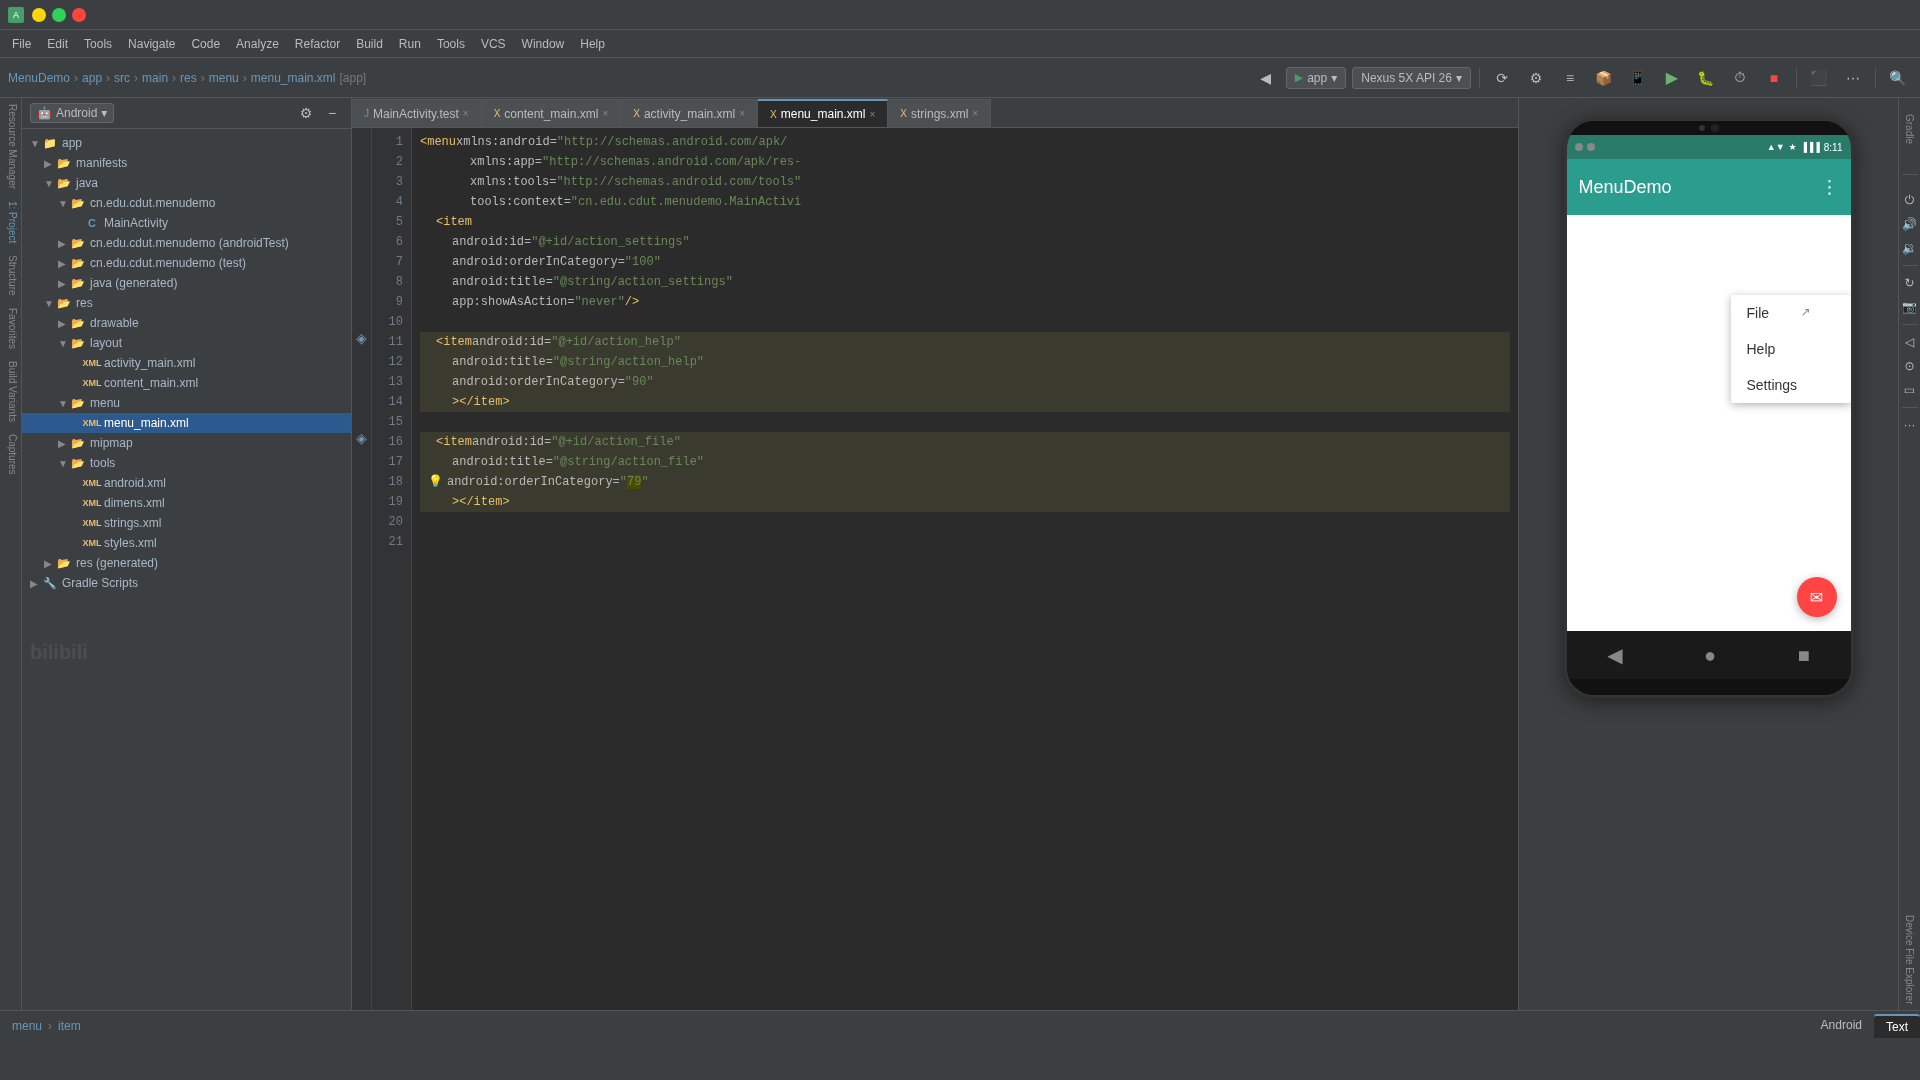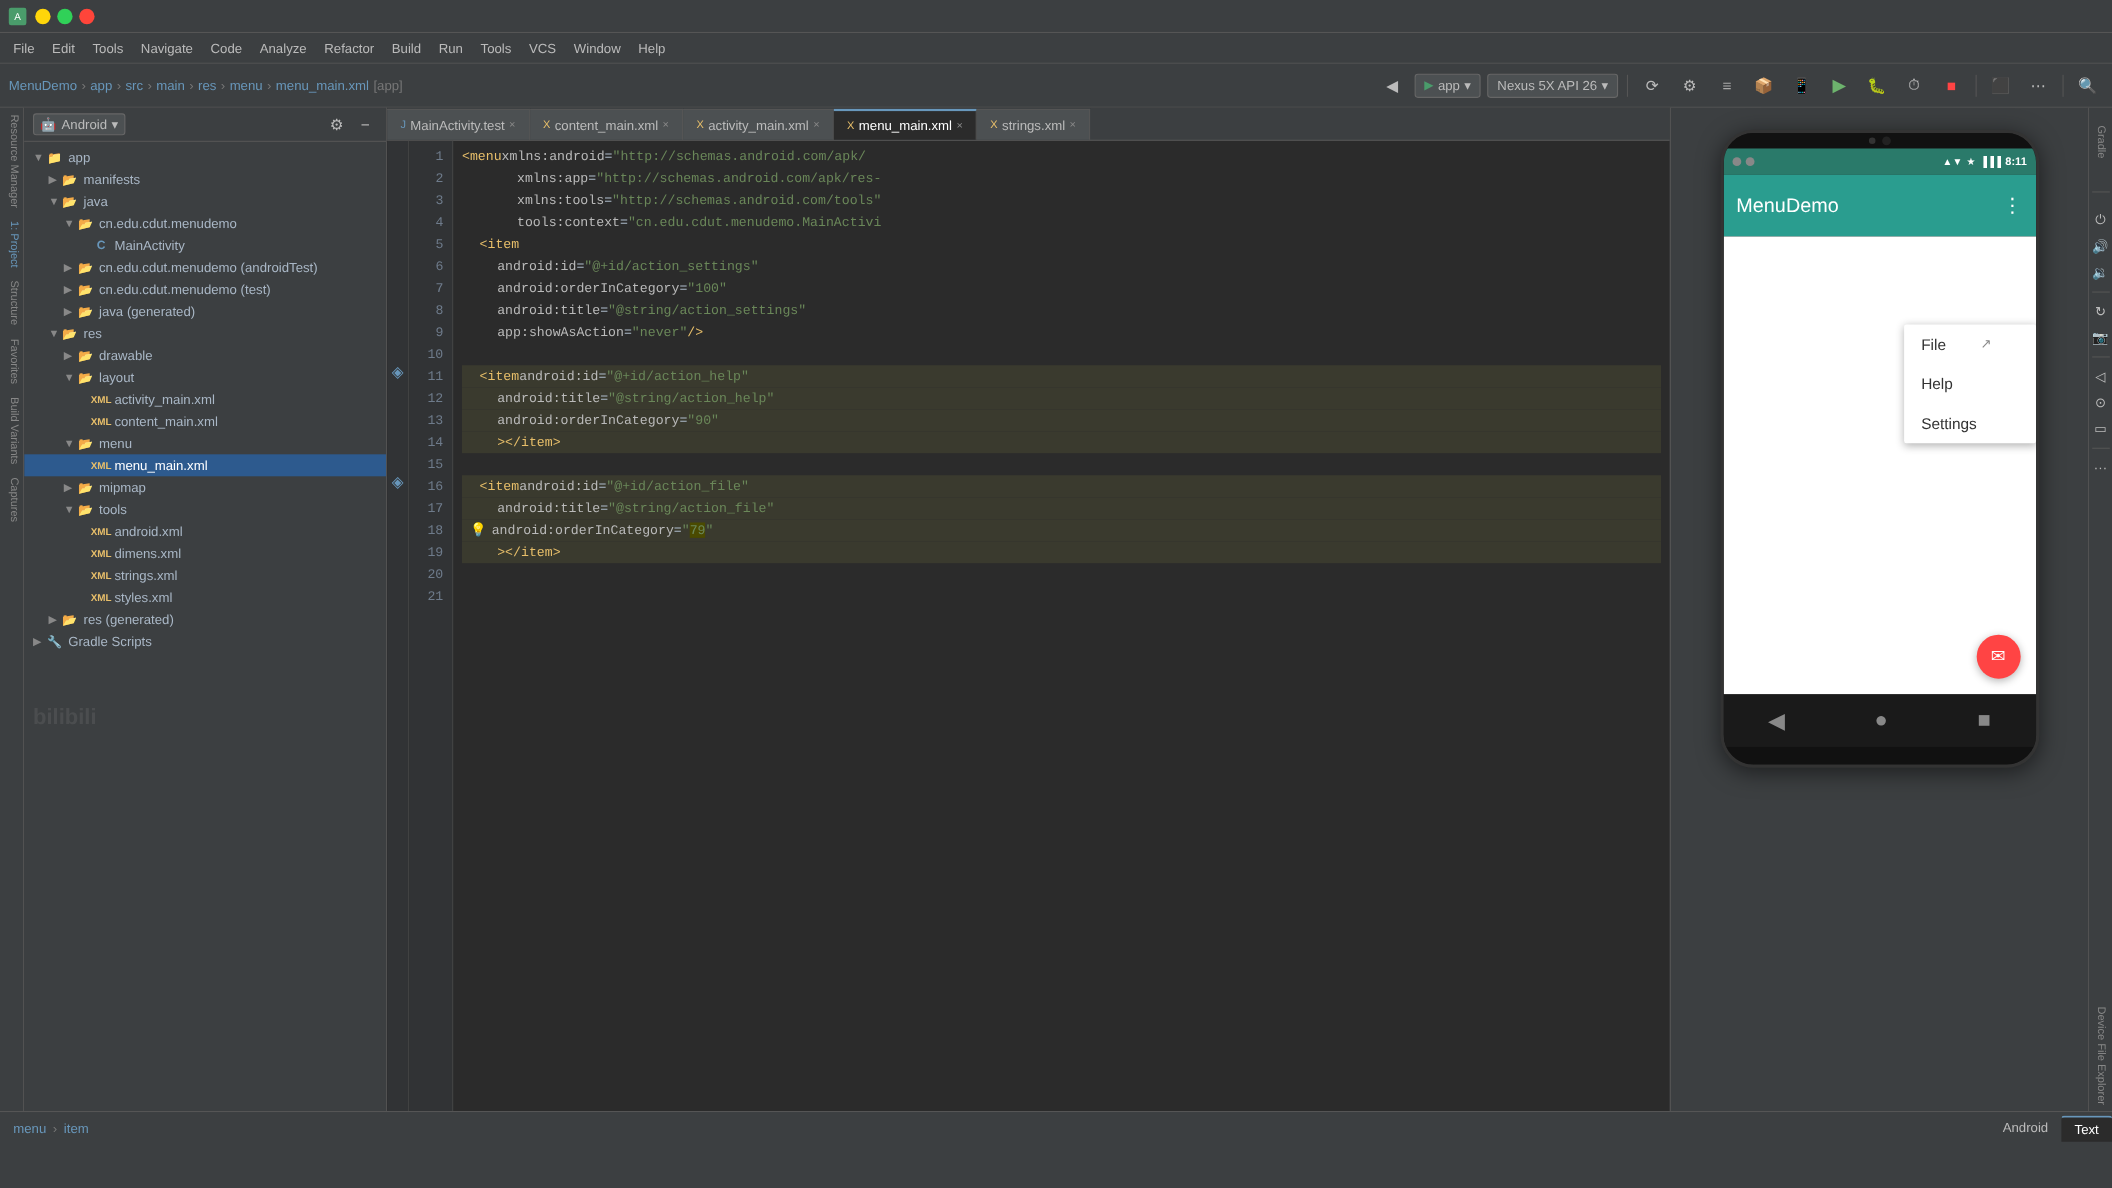--- a/index.html
+++ b/index.html
@@ -715,21 +715,21 @@
 
       <div class="phone-status-bar">
         <div style="display:flex;gap:4px;align-items:center;">
           <div style="width:8px;height:8px;background:#888;border-radius:50%;"></div>
           <div style="width:8px;height:8px;background:#888;border-radius:50%;"></div>
         </div>
         <div style="display:flex;align-items:center;gap:4px;">
           <span style="font-size:9px;">▲▼</span>
           <span style="font-size:9px;">★</span>
           <span style="font-size:9px;">▐▐▐</span>
-          <span style="font-weight:bold;">8:11</span>
+          <span style="font-weight:normal;">8:11</span>
         </div>
       </div>
 
       <div class="phone-top-bar">
         <span class="app-title">MenuDemo</span>
         <div style="display:flex;gap:8px;align-items:center;">
           <span style="cursor:pointer;font-size:18px;">⋮</span>
         </div>
       </div>
 

